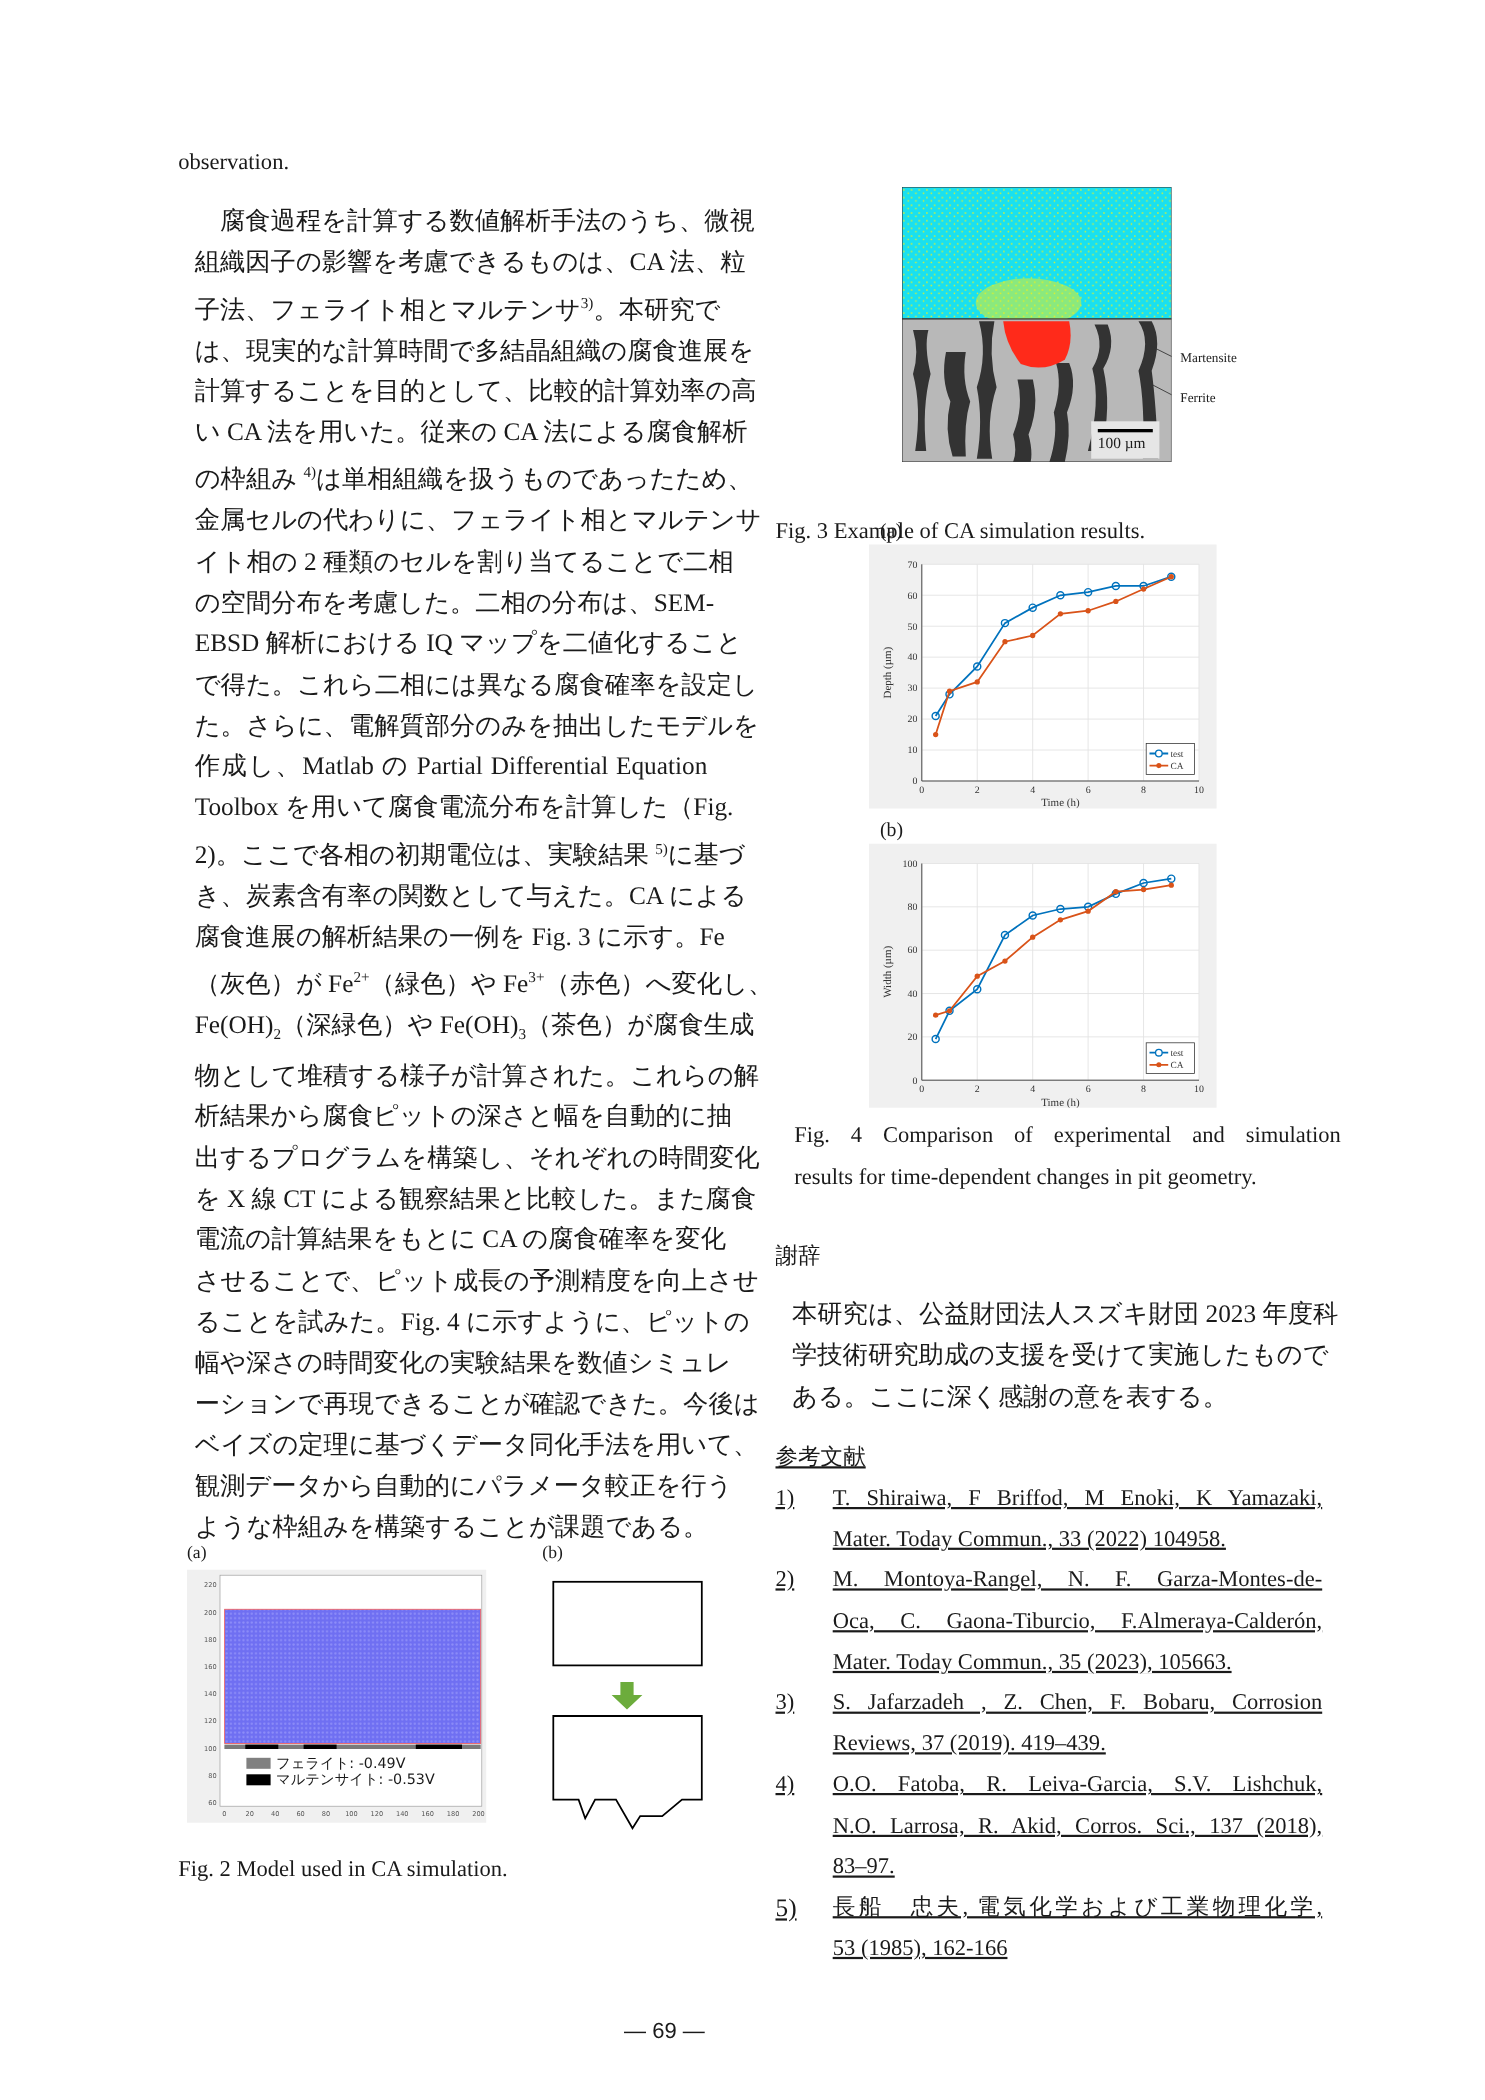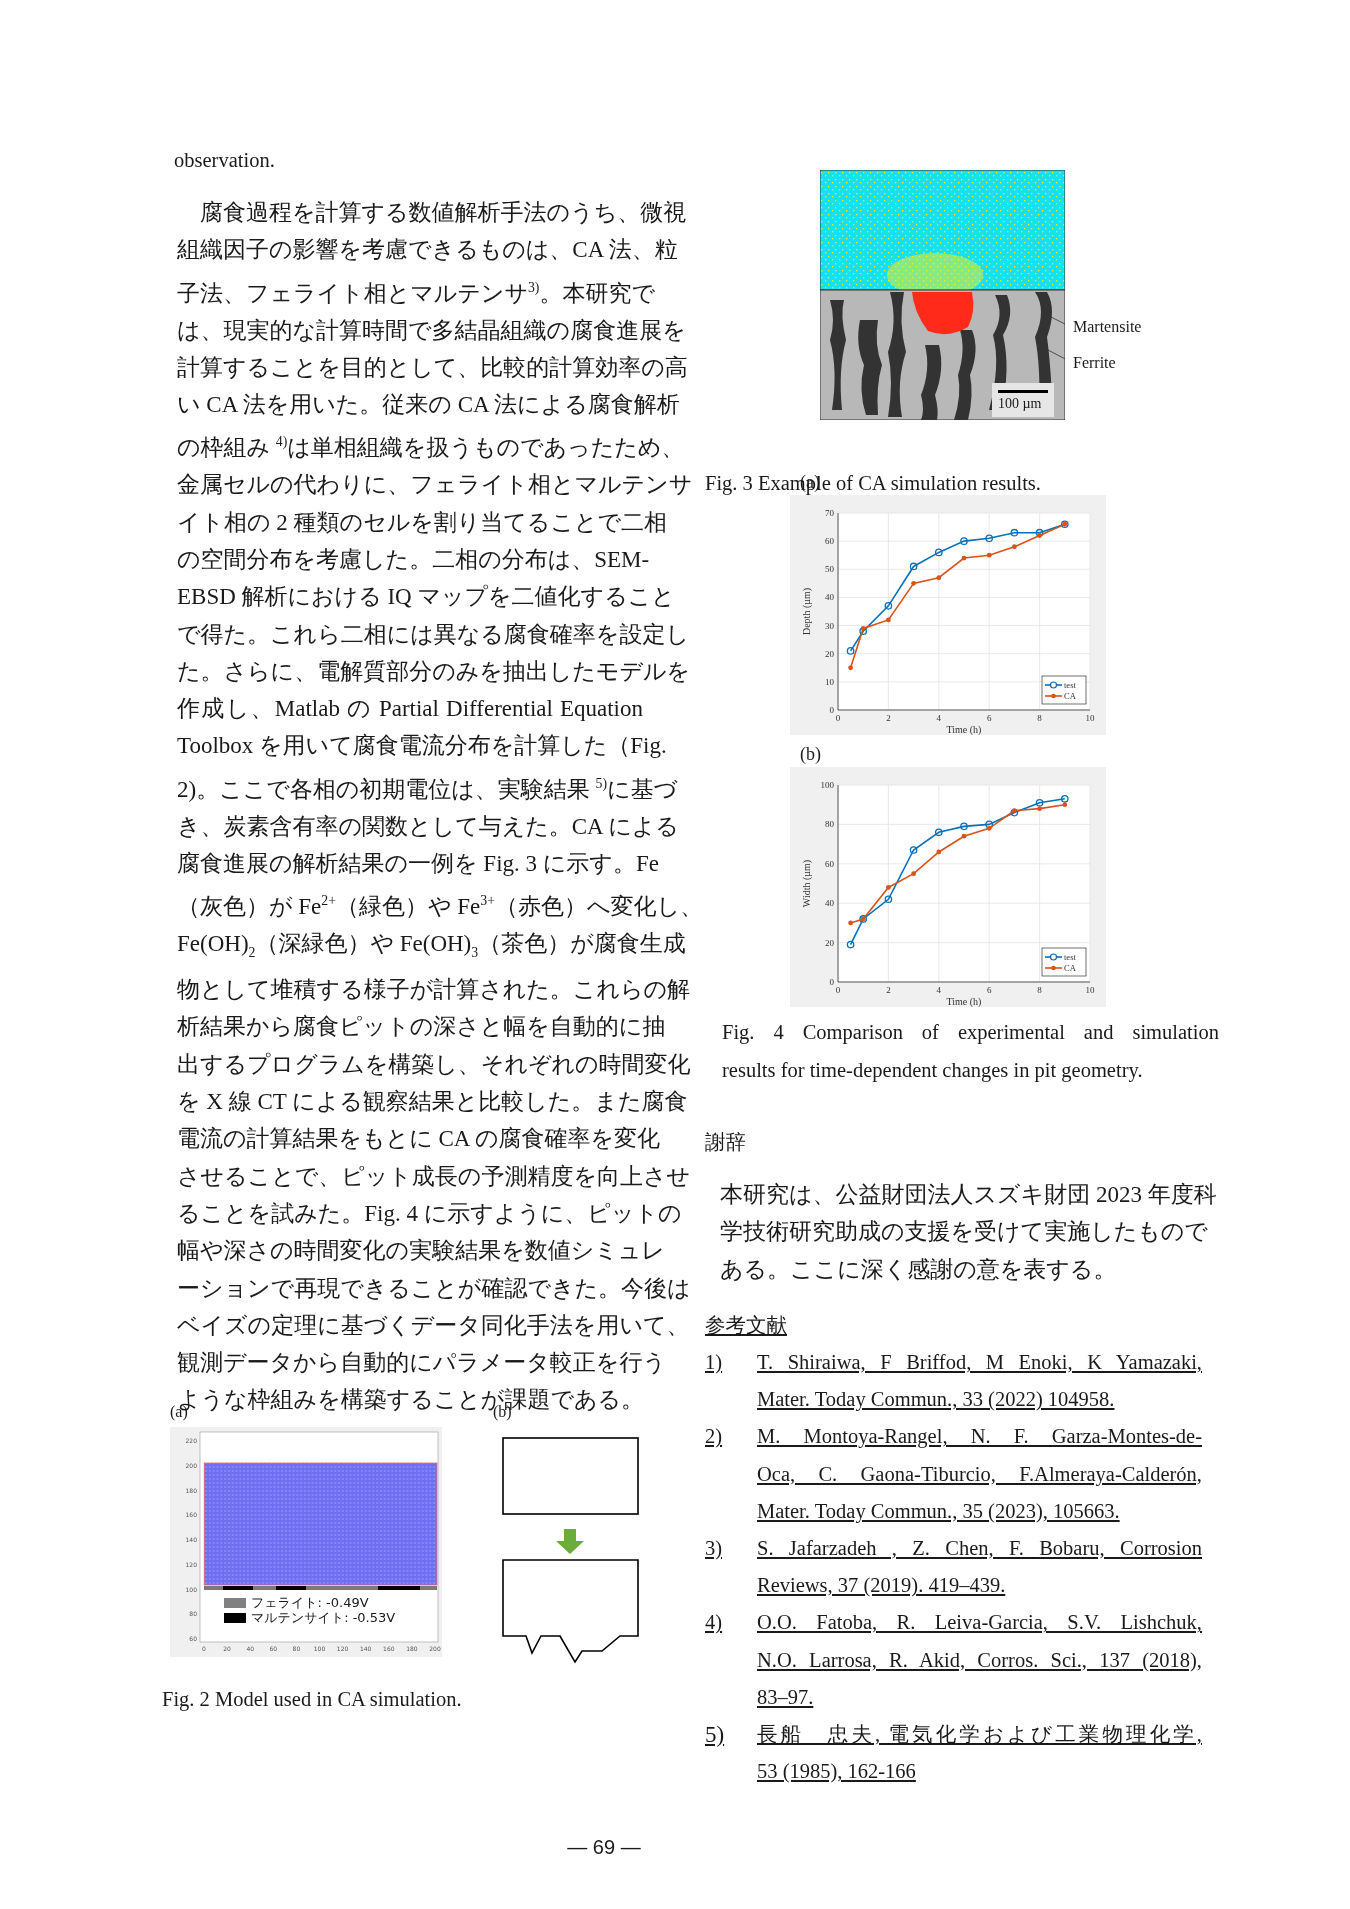--- a/index.html
+++ b/index.html
@@ -3,33 +3,33 @@
 <meta charset="utf-8">
 <style>
   html, body { margin: 0; padding: 0; background: #ffffff; }
   body { width: 1350px; height: 1909px; position: relative; overflow: hidden;
          font-family: "Liberation Serif", "DejaVu Serif", serif; color: #1a1a1a; }
   .col-left { position: absolute; left: 162px; top: 130px; width: 496px; }
   .p { font-size: 23px; line-height: 37.3px; text-align: justify; margin: 15px; }
   .line { display: block; white-space: nowrap; text-align-last: justify; text-align: justify; }
   .line.last { text-align-last: left; }
   .heading { font-family: "DejaVu Sans", sans-serif; font-weight: bold; font-size: 19.5px; line-height: 37px; margin: 0; }
-  .obs { font-size: 20.5px; line-height: 37px; margin: 12px; }
+  .obs { font-size: 20.5px; line-height: 37px; margin: 0; }
   sup, sub { font-size: 0.6em; }
   .caption { font-size: 20.5px; line-height: 38px; margin: 0; }
   .section-title { font-size: 20.5px; line-height: 37px; margin: 0; }
   .ref { display: flex; font-size: 20.5px; line-height: 37.2px; }
   .ref .num { width: 52px; flex: 0 0 52px; }
   .ref .body { flex: 1; }
   .ref .body .line { text-align-last: justify; }
   .ref .body .line.last { text-align-last: left; }
   .page-num { position: absolute; left: 0; width: 1208px; top: 1836px; text-align: center;
               font-family: "Liberation Sans", sans-serif; font-size: 20px; }
   .fig3 { position: absolute; left: 820px; top: 170px; width: 245px; height: 250px; }
-  .fig3-label { position: absolute; font-size: 16px; }
+  .fig3-label { position: absolute; font-size: 12px; }
   .chart-panel { position: absolute; background: #f0f0f0; }
   .panel-label { position: absolute; font-size: 18px; }
   .fig2a { position: absolute; left: 170px; top: 1405px; width: 280px; height: 255px; }
   .fig2b { position: absolute; left: 475px; top: 1405px; width: 170px; height: 260px; }
 </style>
 </head>
 <body>
 
 <div class="col-left">
   <p class="obs">observation.</p>

